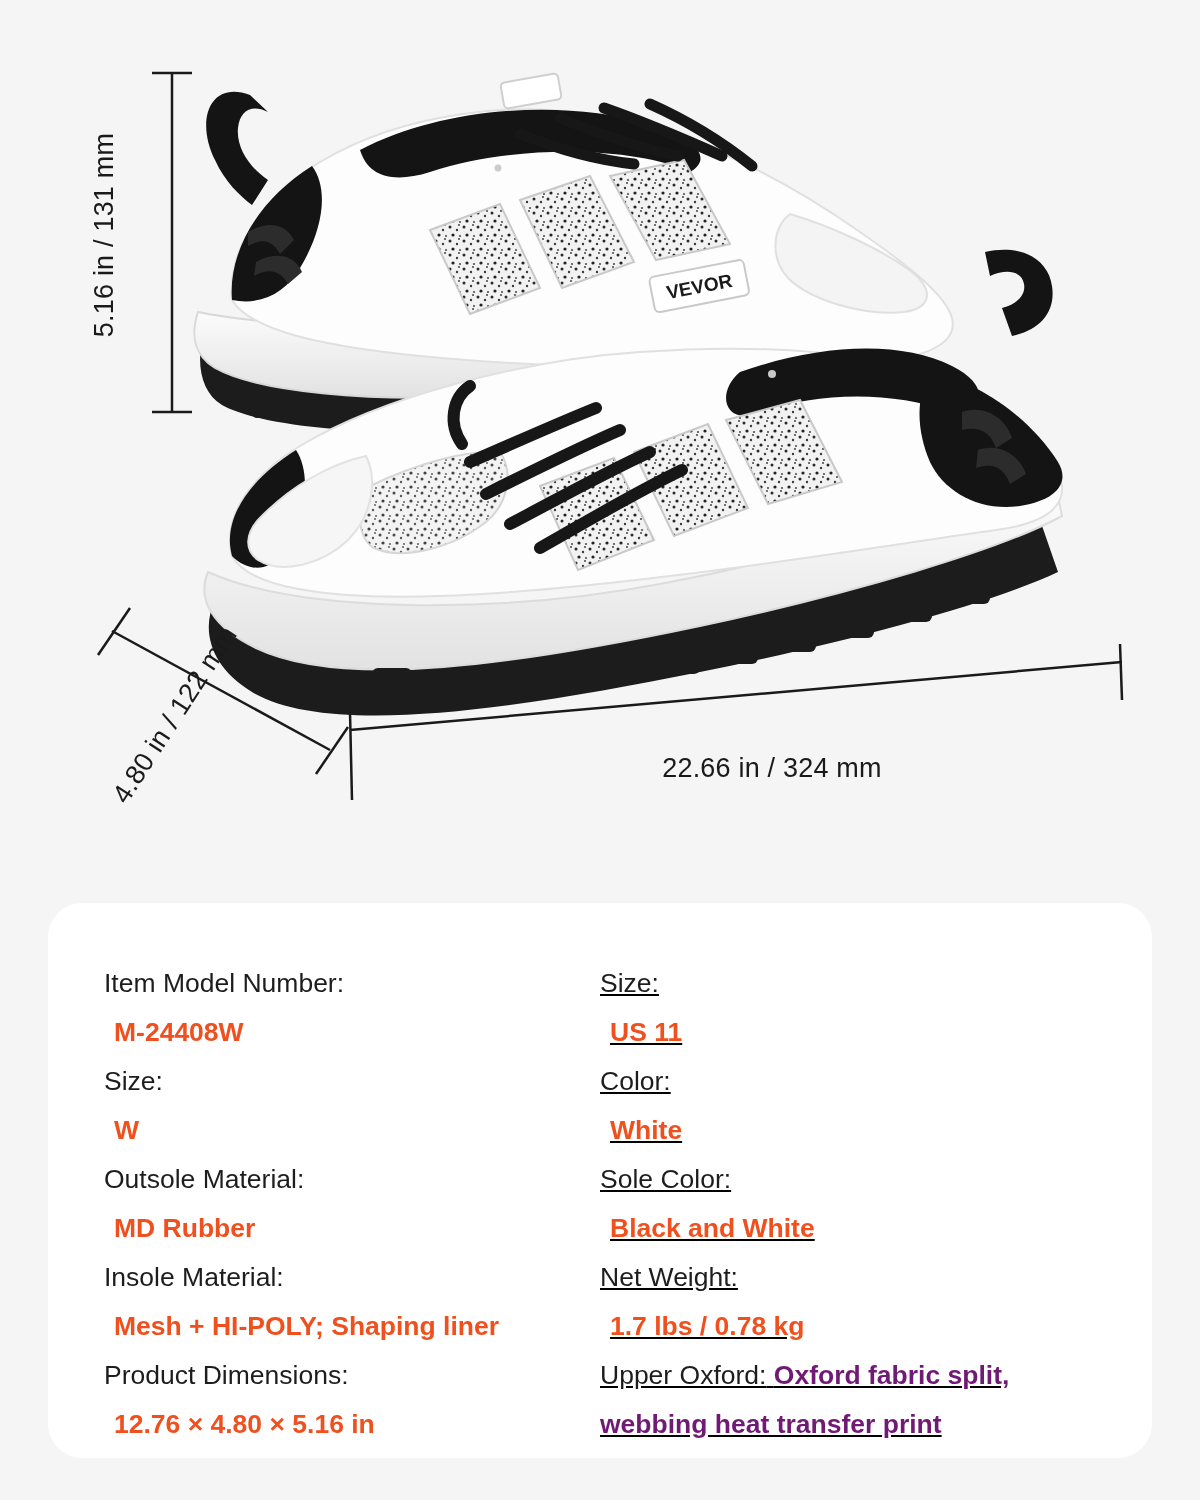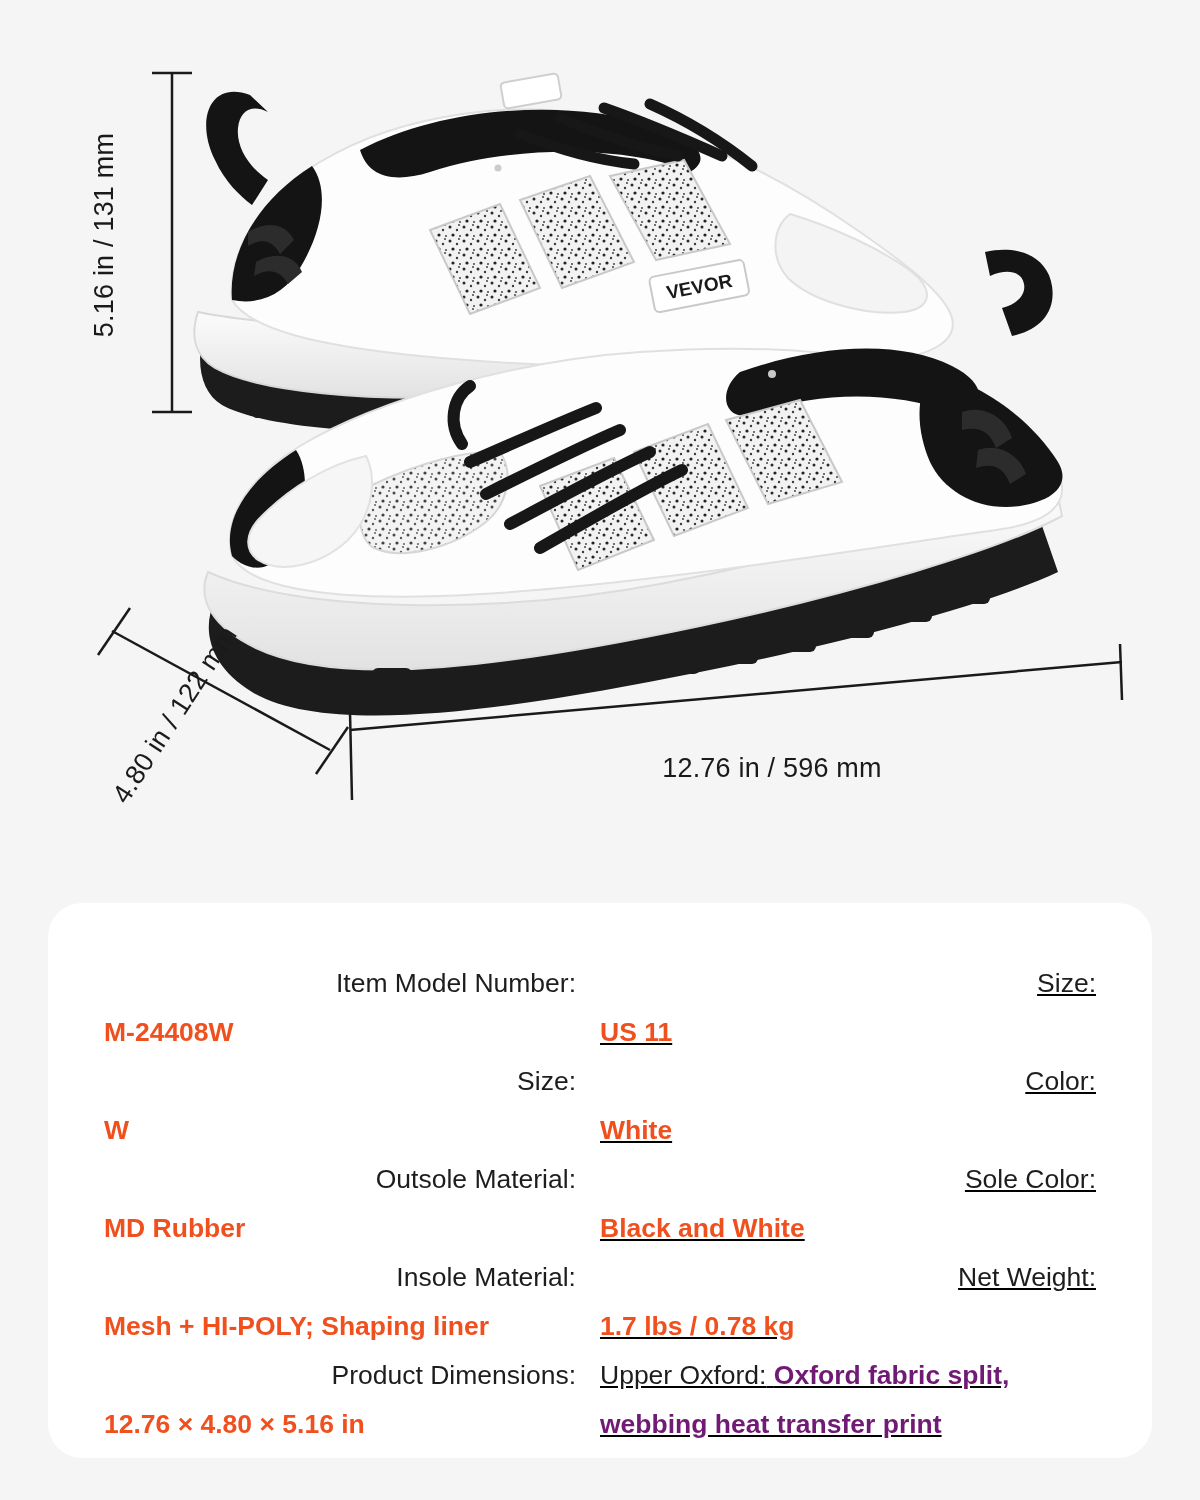--- a/index.html
+++ b/index.html
@@ -75,28 +75,28 @@
     box-sizing: border-box;
   }
   .spec-col.left { padding-right: 24px; }
   .spec-col.right { padding-left: 0px; text-decoration: underline; }
 
   .spec-label {
     font-size: 26.5px;
     color: #1d1d1d;
     line-height: 49px;
     white-space: nowrap;
-    text-align: right;
   }
   .spec-value {
     font-size: 26.5px;
     color: #f0501e;
     font-weight: bold;
     line-height: 49px;
     white-space: nowrap;
+    margin-left: 10px;
   }
   .spec-inline {
     font-size: 26.5px;
     color: #1d1d1d;
     line-height: 49px;
   }
   .spec-inline .val {
     color: #701a75;
     font-weight: bold;
   }
@@ -237,21 +237,21 @@
       <line x1="316" y1="774" x2="348" y2="727"></line>
 
       <line x1="350" y1="730" x2="1122" y2="662"></line>
       <line x1="350" y1="712" x2="352" y2="800"></line>
       <line x1="1120" y1="644" x2="1122" y2="700"></line>
     </g>
   </svg>
 
   <div class="dim-label" id="dim-height-label">5.16 in / 131 mm</div>
   <div class="dim-label" id="dim-width-label">4.80 in / 122 mm</div>
-  <div class="dim-label" id="dim-length-label">12.76 in / 596 mm</div>
+  <div class="dim-label" id="dim-length-label">22.66 in / 324 mm</div>
 </div>
 
 <div id="spec-card">
   <div class="spec-columns">
 
     <div class="spec-col left">
       <div class="spec-label">Item Model Number:</div>
       <div class="spec-value">M-24408W</div>
 
       <div class="spec-label">Size:</div>

